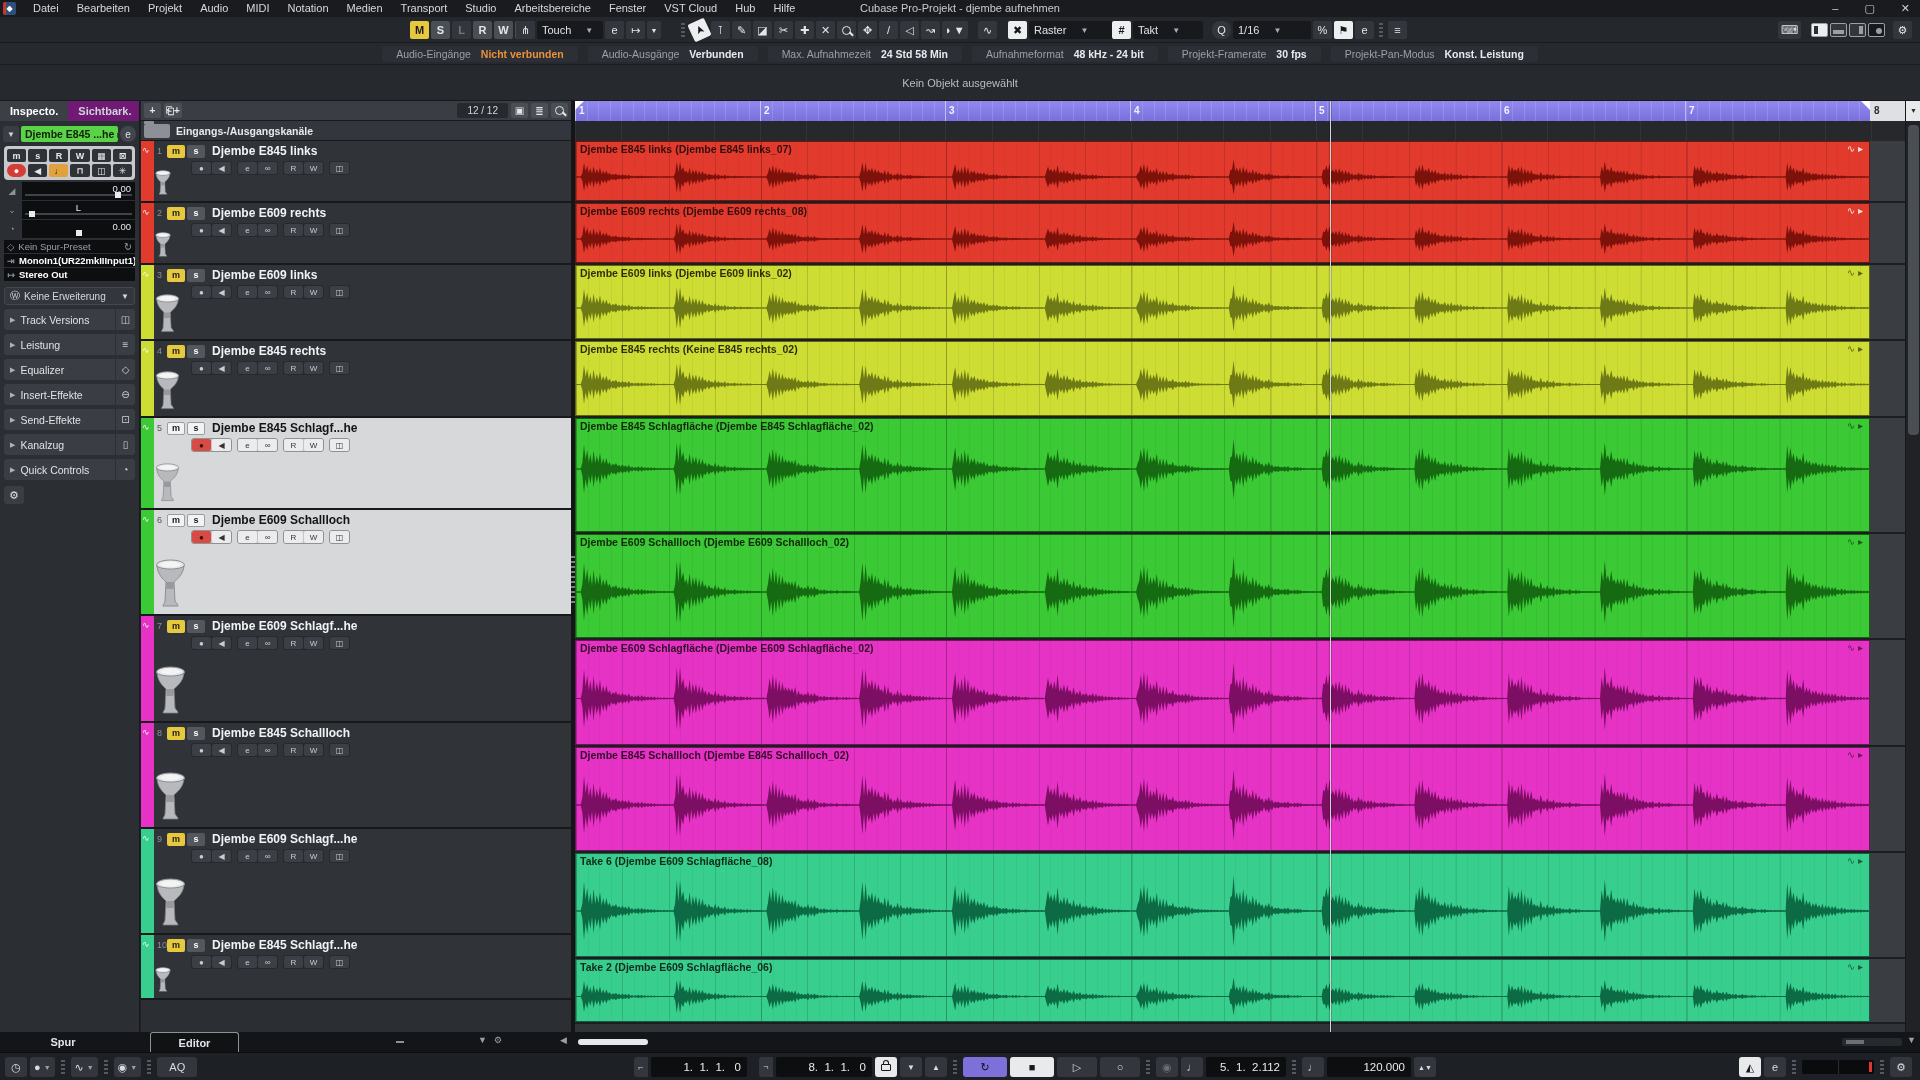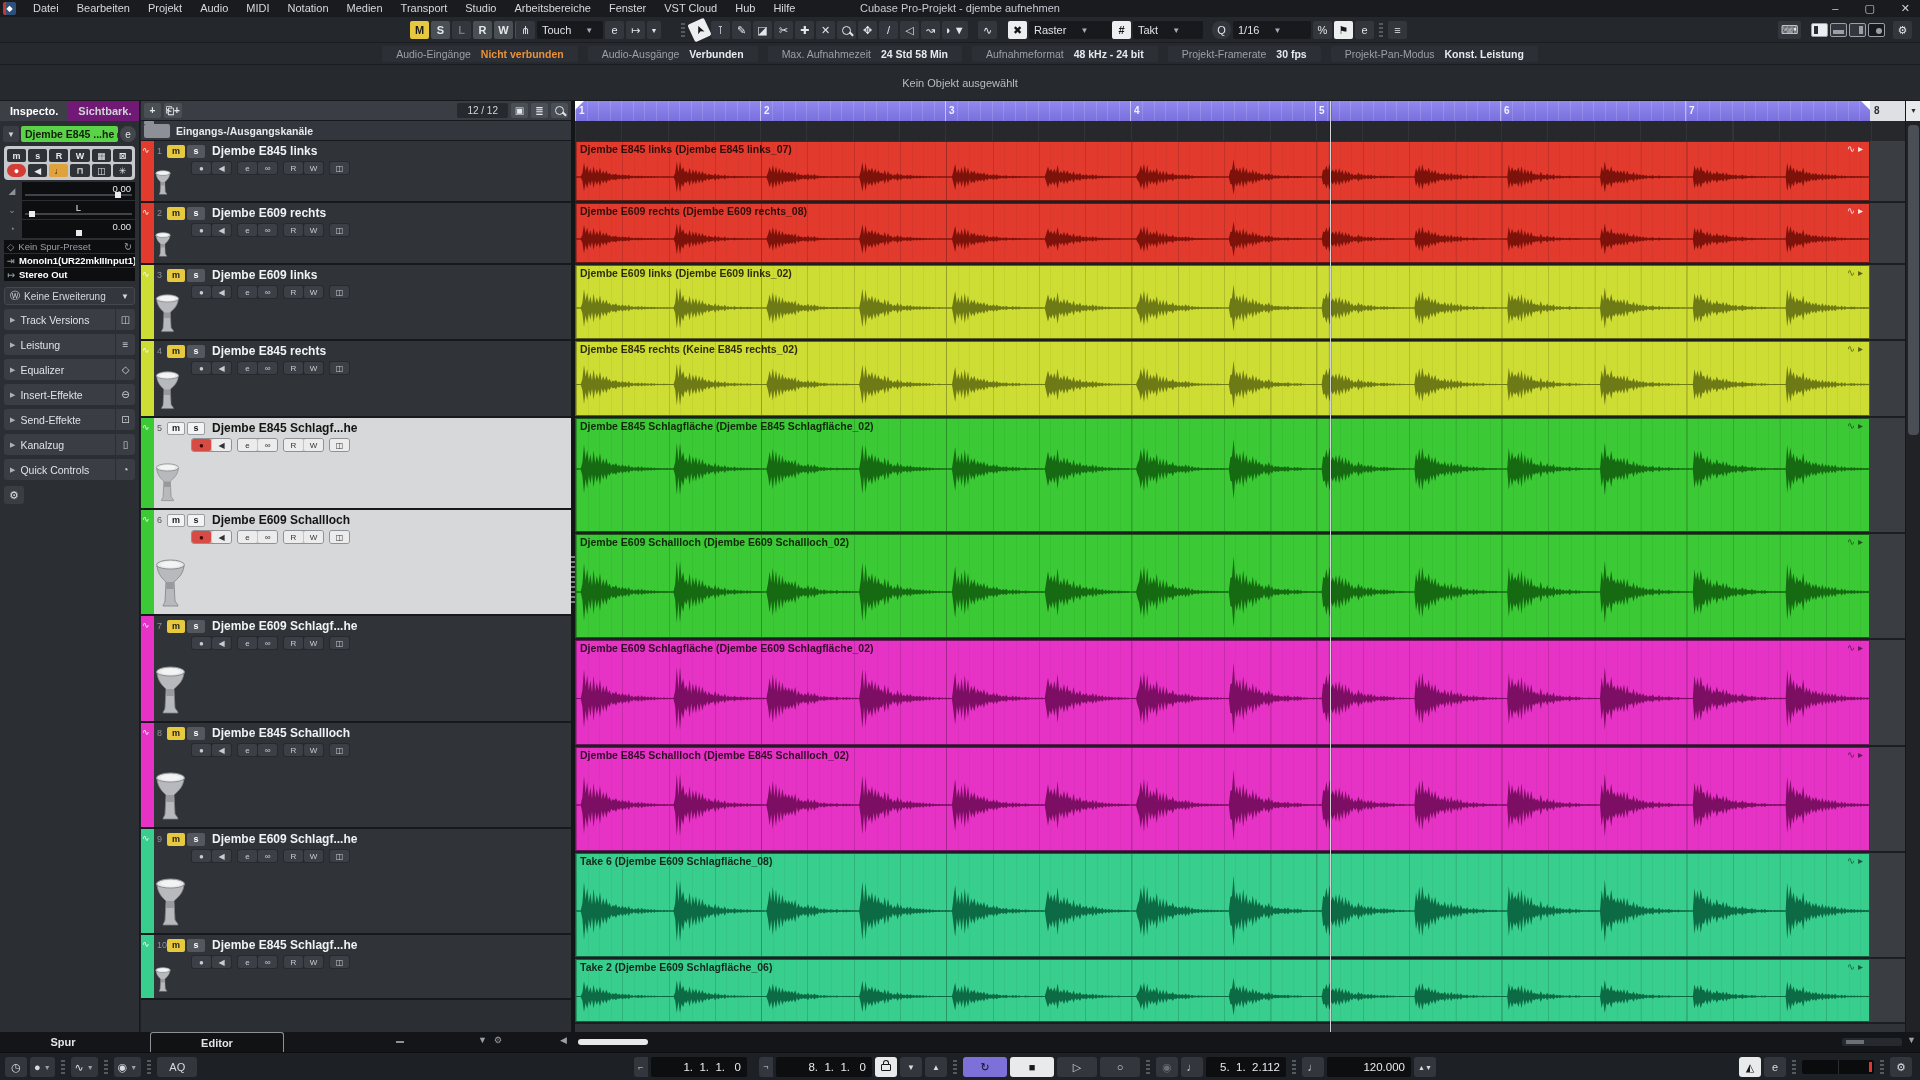--- a/index.html
+++ b/index.html
@@ -136,21 +136,21 @@
   #playhead { position:absolute; left:755px; top:0; width:1px; height:931px; background:#d4d7da; z-index:8; box-shadow:0 0 0 .5px rgba(0,0,0,.35); }
 
   
   #vs-top { position:absolute; left:0; top:0; width:15px; height:20px; background:#e8e9eb; color:#2b2d31; font-size:7px; text-align:center; line-height:20px; }
   #vs-thumb { position:absolute; left:2px; top:24px; width:11px; height:310px; background:#4a4e55; border-radius:4px; }
 
   
   #bottomstrip { position:absolute; left:0; top:1032px; width:1920px; height:20px; background:#131518; z-index:20; }
   .bs-tab { position:absolute; top:0; height:20px; color:#e2e4e8; font-size:11px; font-weight:bold; line-height:20px; text-align:center; }
   #tab-spur { left:8px; width:110px; }
-  #tab-editor { left:150px; width:134px; border:1px solid #8d9196; border-bottom:none; border-radius:3px 3px 0 0; background:#101214; }
+  #tab-editor { left:150px; width:89px; border:1px solid #8d9196; border-bottom:none; border-radius:3px 3px 0 0; background:#101214; }
   #bs-dash { position:absolute; left:396px; top:9px; width:8px; height:2px; background:#8d9196; }
   .bs-ico { position:absolute; top:3px; color:#9aa0a6; font-size:9px; }
   #hs-thumb { position:absolute; left:578px; top:7px; width:70px; height:6px; background:#e7e8ea; border-radius:3px; }
   #bs-zoom { position:absolute; right:18px; top:6px; width:60px; height:8px; background:#26292d; border-radius:2px; }
   #bs-zoom i { position:absolute; left:4px; top:2px; width:18px; height:4px; background:#6b7077; }
 
   
   #transport { position:absolute; left:0; top:1052px; width:1920px; height:28px; background:#1d2025; border-top:1px solid #0c0d0f; z-index:30; }
   .trgroup { position:absolute; top:4px; height:20px; display:flex; align-items:center; gap:3px; }
   .trbtn { height:20px; min-width:22px; padding:0 4px; background:#33363c; color:#d9dce0; border-radius:3px; font-size:11px; display:inline-flex; align-items:center; justify-content:center; gap:3px; }

